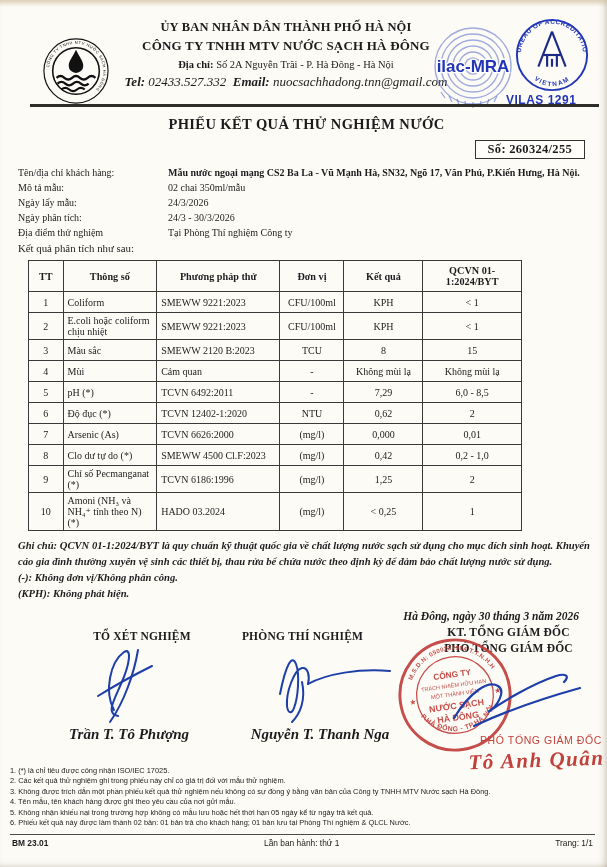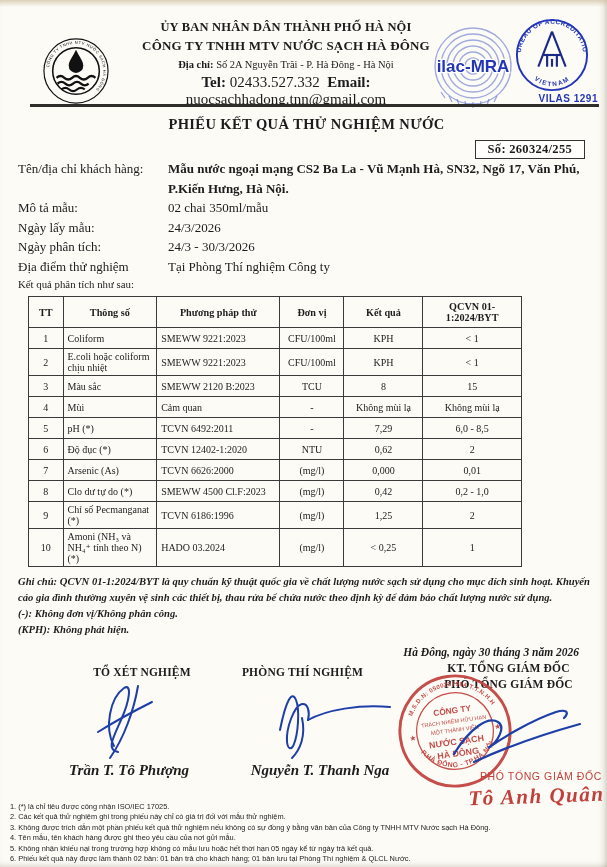--- a/index.html
+++ b/index.html
@@ -13,36 +13,36 @@
   }
   .page::before { content:""; position:absolute; top:0; left:0; right:0; height:7px;
     background:linear-gradient(#c9b globallyeee, transparent); background:linear-gradient(#cdbb9a, rgba(255,255,255,0)); opacity:.65; z-index:5; pointer-events:none; }
 
   
   .logo { position:absolute; left:42px; top:37px; width:68px; height:68px; }
   .header-center { position:absolute; left:118px; top:20px; width:336px; text-align:center; }
   .h-authority { font-weight:bold; font-size:12.5px; letter-spacing:.2px; }
   .h-company  { font-weight:bold; font-size:13px; margin-top:3px; letter-spacing:.2px; }
   .h-address  { font-size:10.5px; margin-top:5px; }
-  .h-contact  { font-size:15px; margin-top:4px; }
+  .h-contact  { font-size:13px; margin-top:4px;font-style:italic; }
   .h-address b, .h-contact b { font-weight:bold; }
   .ilac-mark { position:absolute; left:421px; top:26px; width:104px; height:84px; }
   .vilas-mark { position:absolute; left:511px; top:16px; width:82px; height:78px; }
-  .vilas-text { position:absolute; left:506px; top:93px; width:92px; text-align:right;
-     font-family:"Liberation Sans",sans-serif; font-weight:bold; font-size:10px; color:#2336b8; letter-spacing:.5px;}
+  .vilas-text { position:absolute; left:506px; top:93px; width:92px; text-align:left;
+     font-family:"Liberation Sans",sans-serif; font-weight:bold; font-size:12px; color:#2336b8; letter-spacing:.5px;}
   .header-rule { position:absolute; left:30px; right:8px; top:104px; height:2.5px; background:#2f2d2a; }
 
   
   .flow { position:absolute; top:112px; left:18px; right:12px; }
   .doc-title { text-align:center; font-weight:bold; font-size:14.5px; letter-spacing:.4px; margin-top:4px; }
   .doc-number-row { text-align:right; margin:6px 10px 0 0; }
   .doc-number { display:inline-block; border:1.5px solid #333; padding:1px 12px;
      font-weight:bold; font-size:12.5px; letter-spacing:.3px; background:#fffefb; }
 
-  .info { font-size:13px; }
+  .info { margin-top:6px; font-size:10px; }
   .info-row { display:flex; line-height:1.5; }
   .info-label { width:150px; flex:0 0 150px; }
   .info-value { flex:1; }
   .info-value.bold { font-weight:bold; }
   .results-intro { font-size:10.8px; margin-top:2px; }
 
   table { border-collapse:collapse; margin:6px 0 0 10px; width:494px;
      font-size:10px; }
   th, td { border:1px solid #3a3a3a; padding:2px 4px; vertical-align:middle; }
   th { font-weight:bold; text-align:center; font-size:10.2px; padding:4px 8px; }

